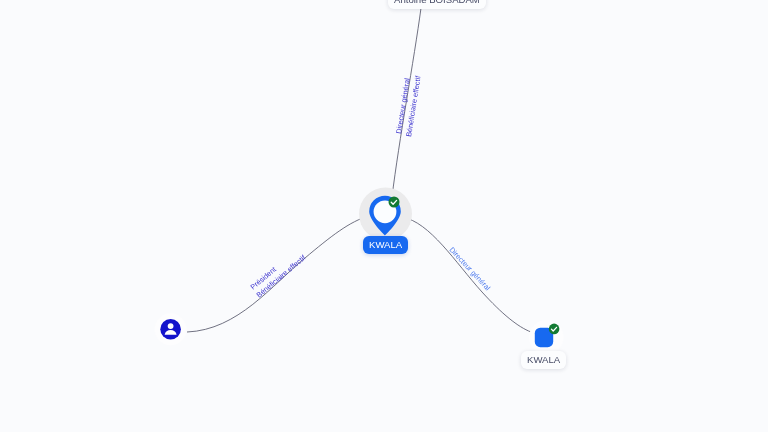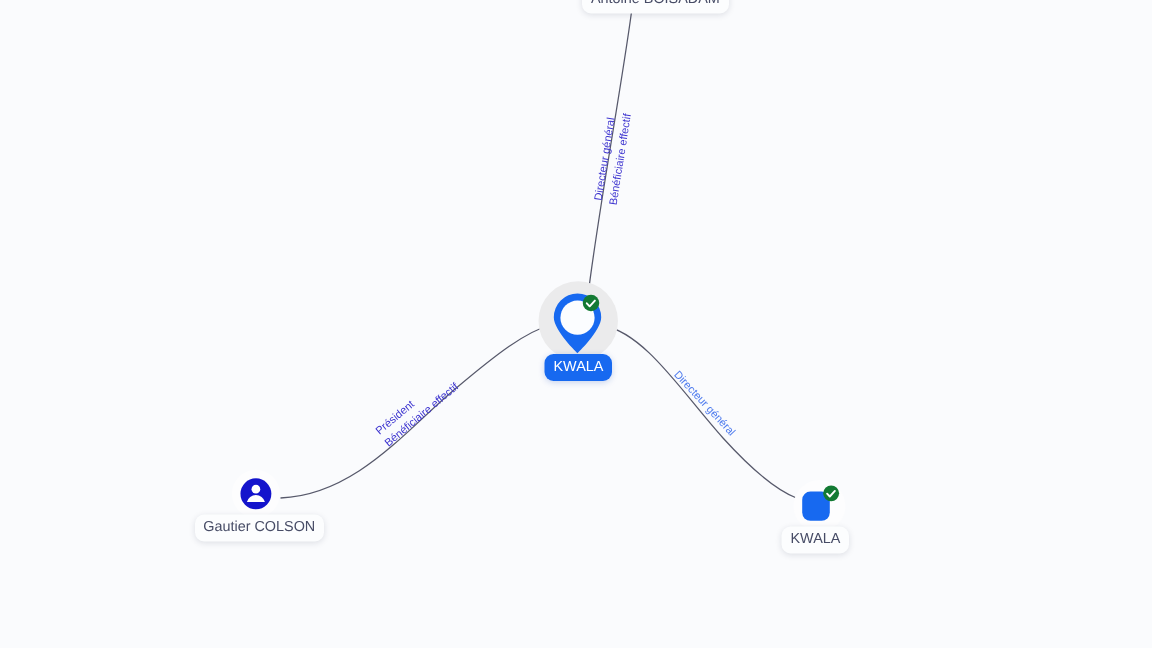--- a/index.html
+++ b/index.html
@@ -64,17 +64,16 @@
       <circle cx="385.5" cy="214" r="26.5" fill="#ebebec"></circle>
       <path d="M 385 235.5 C 385 235.5 369.2 220.5 369.2 211.5 A 15.8 15.8 0 1 1 400.8 211.5 C 400.8 220.5 385 235.5 385 235.5 Z" fill="#1769f0"></path>
       <circle cx="385" cy="211.8" r="11.4" fill="#fbfdff"></circle>
       <g fill="#222a4e"></g>
       <circle cx="394" cy="202" r="5.5" fill="#137a33"></circle>
       <path d="M 391.2 202.2 l 1.9 2 l 3.5 -3.8" stroke="#ffffff" stroke-width="1.3" fill="none" stroke-linecap="round" stroke-linejoin="round"></path>
     </g>
   </svg>
 
   <div class="chip blue" style="left:363px;top:236px;">KWALA</div>
-  <div class="chip" style="left:129.5px;top:343px;">Gautier COLSON</div>
   <div class="chip" style="left:521px;top:351px;">KWALA</div>
   <div class="chip" style="left:388px;top:-9px;">Antoine BOISADAM</div>
 
 </div>
 
 </body></html>

